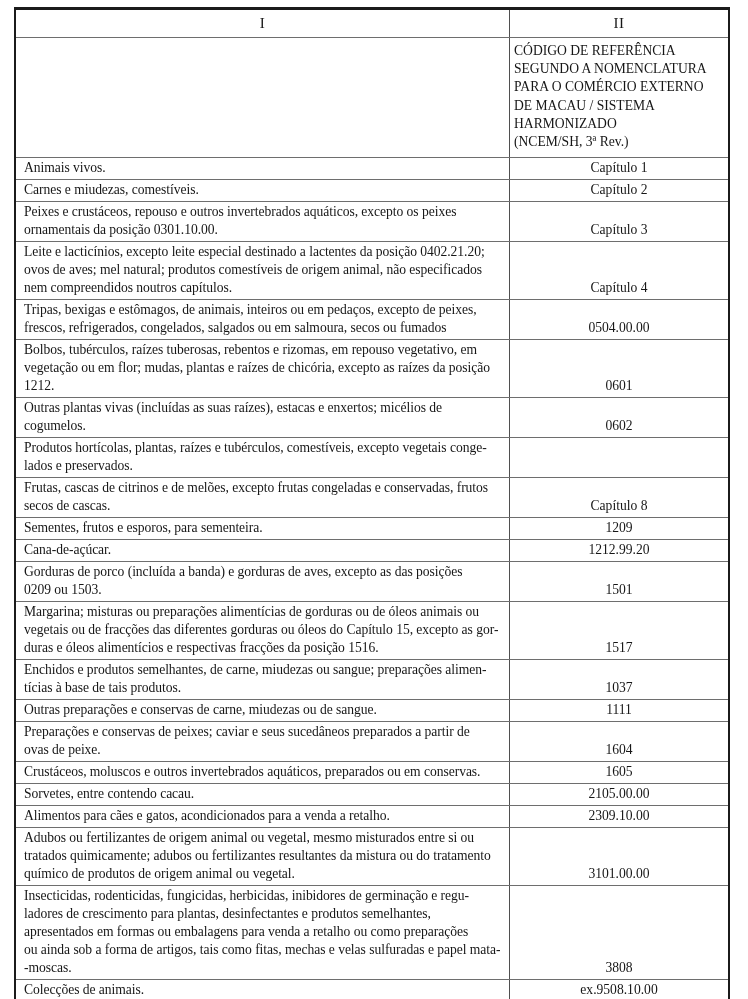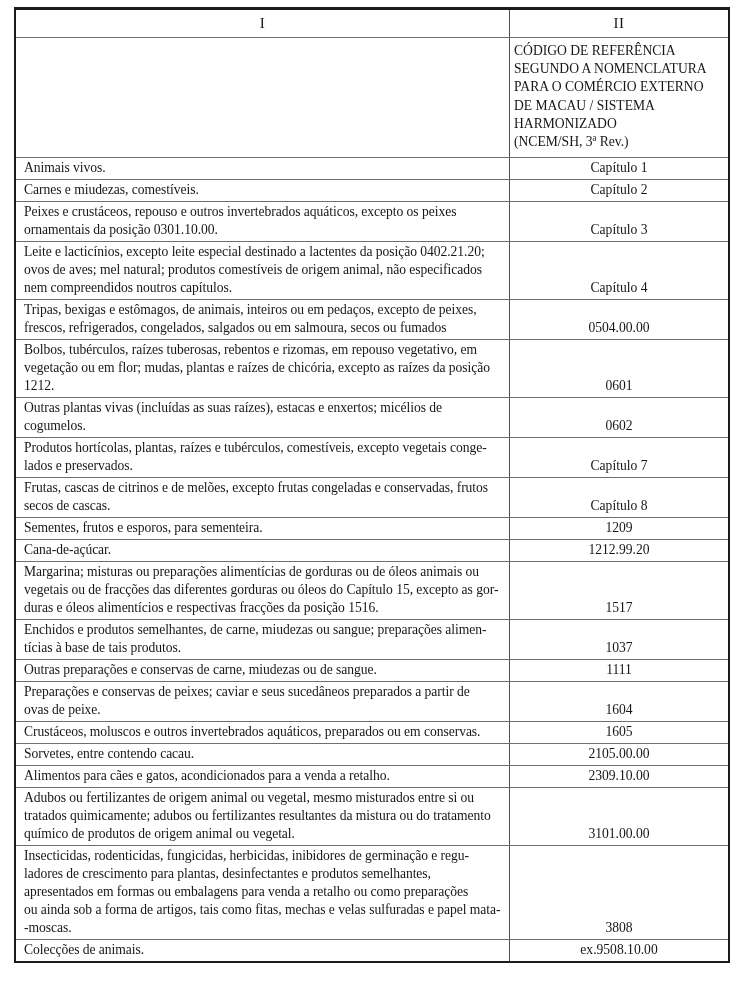--- a/index.html
+++ b/index.html
@@ -127,34 +127,38 @@
 1212.</div>
       <div class="c2">0601</div>
     </div>
     <div class="row dr">
       <div class="c1">Outras plantas vivas (incluídas as suas raízes), estacas e enxertos; micélios de cogumelos.</div>
       <div class="c2">0602</div>
     </div>
     <div class="row dr">
       <div class="c1">Produtos hortícolas, plantas, raízes e tubérculos, comestíveis, excepto vegetais conge-
 lados e preservados.</div>
-      <div class="c2">Capítulo 7</div>
     </div>
     <div class="row dr">
       <div class="c1">Frutas, cascas de citrinos e de melões, excepto frutas congeladas e conservadas, frutos
 secos de cascas.</div>
       <div class="c2">Capítulo 8</div>
     </div>
     <div class="row dr">
       <div class="c1">Sementes, frutos e esporos, para sementeira.</div>
       <div class="c2">1209</div>
     </div>
     <div class="row dr">
       <div class="c1">Cana-de-açúcar.</div>
       <div class="c2">1212.99.20</div>
+    </div>
+    <div class="row dr">
+      <div class="c1">Gorduras de porco (incluída a banda) e gorduras de aves, excepto as das posições
+0209 ou 1503.</div>
+      <div class="c2">1501</div>
     </div>
     <div class="row dr">
       <div class="c1">Margarina; misturas ou preparações alimentícias de gorduras ou de óleos animais ou
 vegetais ou de fracções das diferentes gorduras ou óleos do Capítulo 15, excepto as gor-
 duras e óleos alimentícios e respectivas fracções da posição 1516.</div>
       <div class="c2">1517</div>
     </div>
     <div class="row dr">
       <div class="c1">Enchidos e produtos semelhantes, de carne, miudezas ou sangue; preparações alimen-
 tícias à base de tais produtos.</div>

